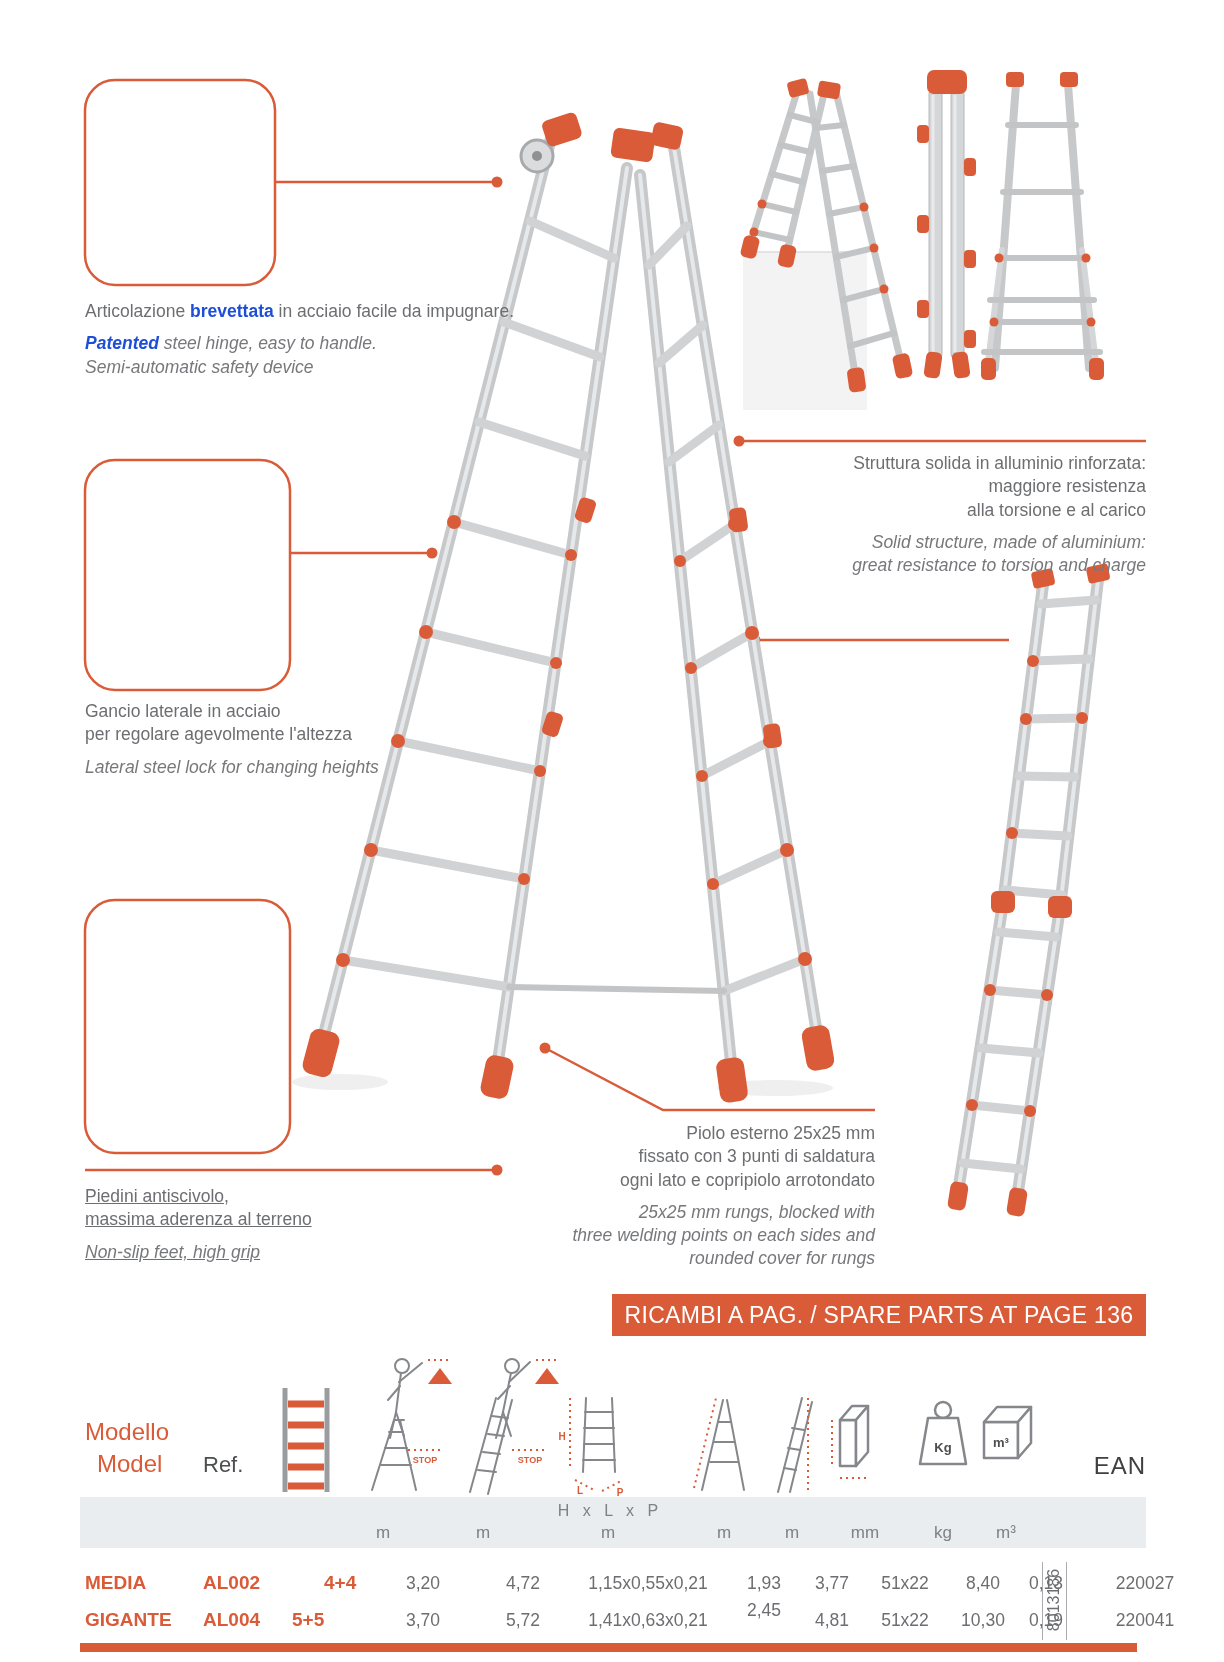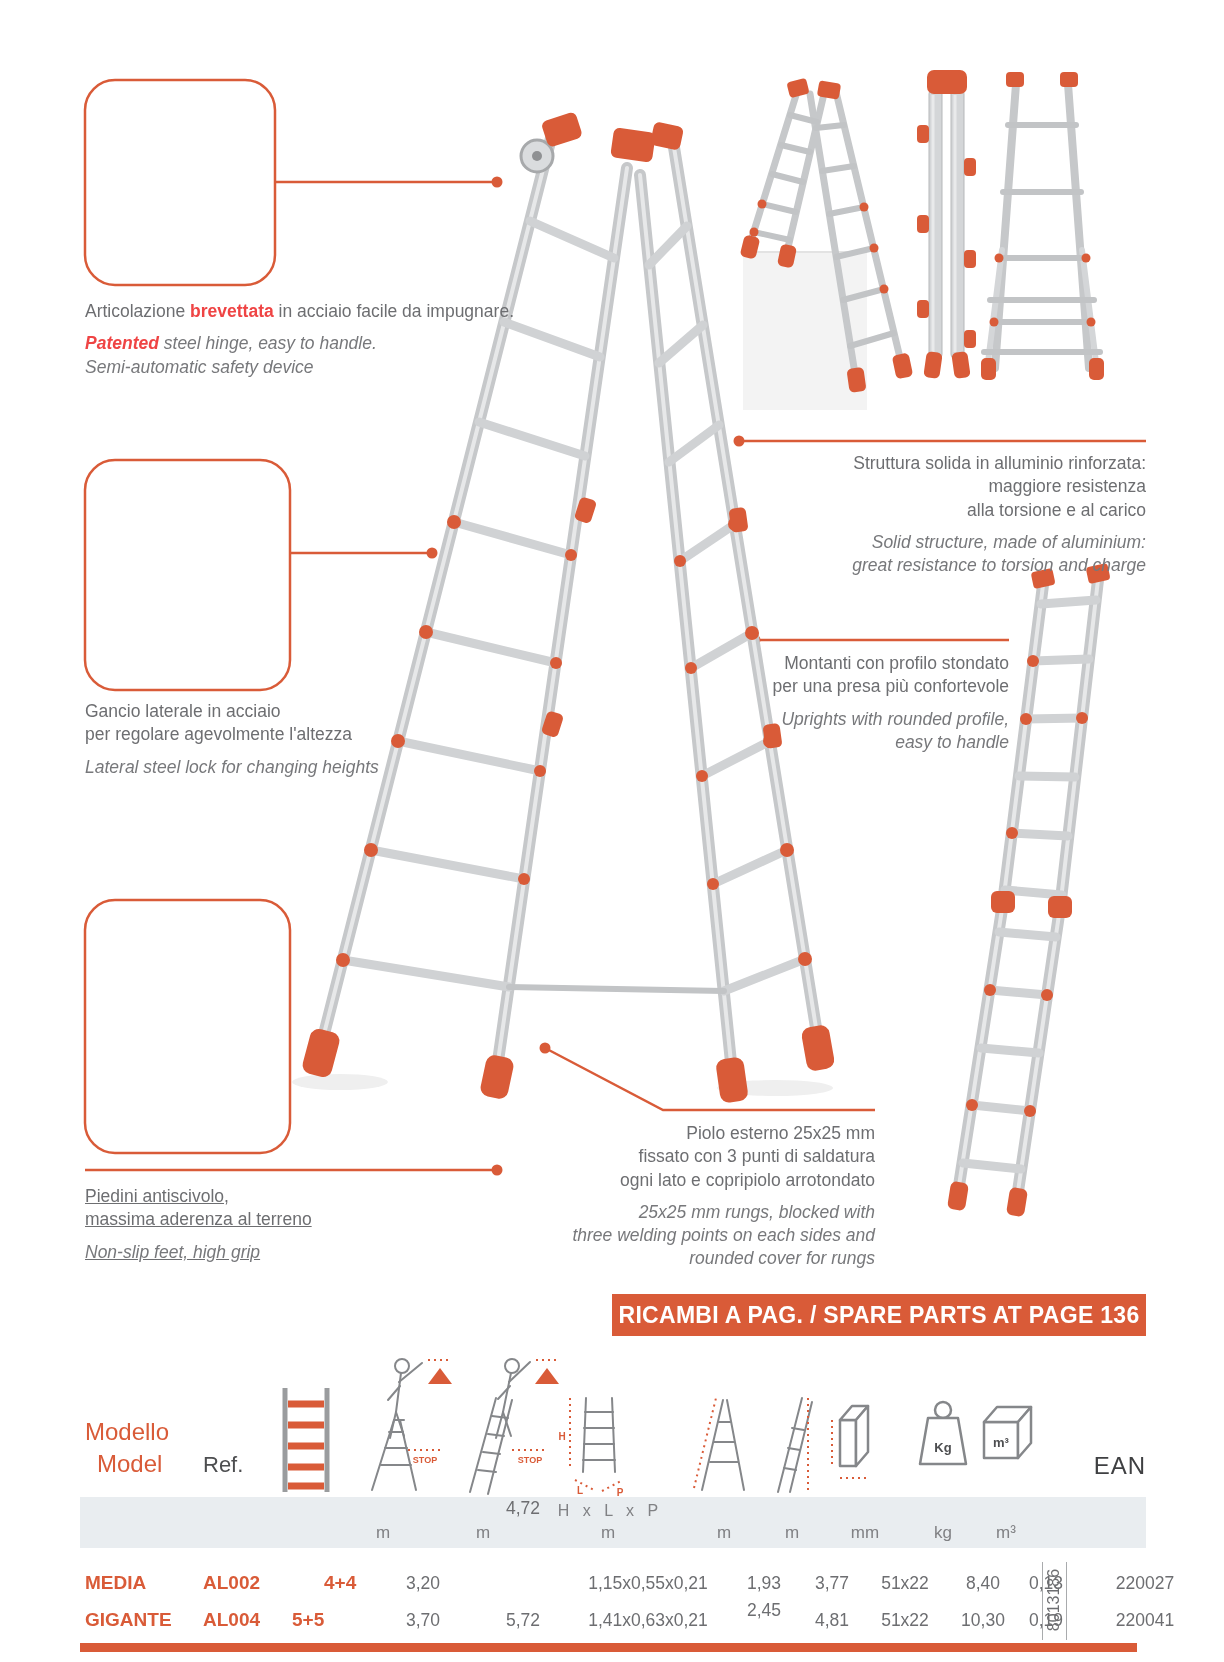--- a/index.html
+++ b/index.html
@@ -18,24 +18,24 @@
   .ic{stroke:#85878a;stroke-width:2.5;fill:none;stroke-linecap:round;stroke-linejoin:round}
   .ict{stroke:#85878a;stroke-width:2;fill:none;stroke-linecap:round}
   .icf{fill:#fff;stroke:#85878a;stroke-width:2.5;stroke-linejoin:round}
   .od{stroke:#d95b38;stroke-width:2;stroke-dasharray:2 4;fill:none}
   .ol{fill:#d95b38;font:bold 10px "Liberation Sans",sans-serif}
   .oll{fill:#d95b38;font:bold 9px "Liberation Sans",sans-serif}
   .ickg{fill:#4d4e50;font:bold 13px "Liberation Sans",sans-serif}
   
   .callout-text{position:absolute;font-size:17.5px;color:#6d6e71;line-height:1.33;}
   .callout-text .en{font-style:italic;color:#77787b;margin-top:9px;}
-  .callout-text b{color:#ef4444;}
+  .callout-text b{color:#1d4ed8;}
   .right{text-align:right;}
   .banner{position:absolute;left:612px;top:1294px;width:534px;height:42px;background:#d95b38;
-          color:#fff;font-weight:bold;font-size:23px;display:flex;align-items:center;justify-content:center;
+          color:#fff;font-weight:normal;font-size:23px;display:flex;align-items:center;justify-content:center;
           letter-spacing:.3px;}
   .modhdr{position:absolute;color:#d95b38;font-size:24px;}
   .refhdr{position:absolute;color:#4d4e50;font-size:22px;}
   .eanhdr{position:absolute;color:#3f4042;font-size:24px;letter-spacing:1px;}
   .band{position:absolute;left:80px;top:1497px;width:1066px;height:51px;background:#e9edf0;}
   .dimhdr{position:absolute;top:1502px;left:608px;transform:translateX(-50%);font-size:16px;
           color:#808184;word-spacing:9px;}
   .unit{position:absolute;top:1523px;transform:translateX(-50%);font-size:17px;color:#808184;}
   .cell{position:absolute;font-size:17.5px;color:#6d6e71;transform:translateX(-50%);white-space:nowrap;margin-left:40px;}
   .cellL{position:absolute;font-size:19px;font-weight:bold;color:#d95b38;white-space:nowrap;text-align:right;}
@@ -458,26 +458,20 @@
     <div class="en"><span>Non-slip feet, high grip</span></div>
   </div>
 
   <div class="callout-text right" style="right:78px;top:452px;width:360px;">
     <div class="it"><span>Struttura solida in alluminio rinforzata:</span><br>
       <span>maggiore resistenza</span><br><span>alla torsione e al carico</span></div>
     <div class="en"><span>Solid structure, made of aluminium:</span><br>
       <span>great resistance to torsion and charge</span></div>
   </div>
 
-  <div class="callout-text right" style="right:215px;top:652px;width:300px;">
-    <div class="it"><span>Montanti con profilo stondato</span><br>
-      <span>per una presa più confortevole</span></div>
-    <div class="en"><span>Uprights with rounded profile,</span><br>
-      <span>easy to handle</span></div>
-  </div>
 
   <div class="callout-text right" style="right:349px;top:1122px;width:330px;">
     <div class="it"><span>Piolo esterno 25x25 mm</span><br>
       <span>fissato con 3 punti di saldatura</span><br><span>ogni lato e copripiolo arrotondato</span></div>
     <div class="en"><span>25x25 mm rungs, blocked with</span><br>
       <span>three welding points on each sides and</span><br><span>rounded cover for rungs</span></div>
   </div>
 
   <div class="banner">
     <span>RICAMBI A PAG. / SPARE PARTS AT PAGE 136</span>
@@ -497,21 +491,21 @@
   <span class="unit" style="left:792px;">m</span>
   <span class="unit" style="left:865px;">mm</span>
   <span class="unit" style="left:943px;">kg</span>
   <span class="unit" style="left:1006px;">m³</span>
 
   <div>
     <div class="cellL" style="left:85px;top:1572px;">MEDIA</div>
     <div class="cellL" style="left:203px;top:1572px;">AL002</div>
     <div class="cellL" style="left:292px;top:1572px;margin-left:32px;">4+4</div>
     <div class="cell" style="left:383px;top:1573px;">3,20</div>
-    <div class="cell" style="left:483px;top:1498px;">4,72</div>
+    <div class="cell" style="left:483px;top:1573px;">4,72</div>
     <div class="cell" style="left:608px;top:1573px;">1,15x0,55x0,21</div>
     <div class="cell" style="left:724px;top:1573px;">1,93</div>
     <div class="cell" style="left:792px;top:1573px;">3,77</div>
     <div class="cell" style="left:865px;top:1573px;">51x22</div>
     <div class="cell" style="left:943px;top:1573px;">8,40</div>
     <div class="cell" style="left:1006px;top:1573px;">0,13</div>
     <div class="cell" style="left:1105px;top:1573px;">220027</div>
   </div>
 
   <div>

